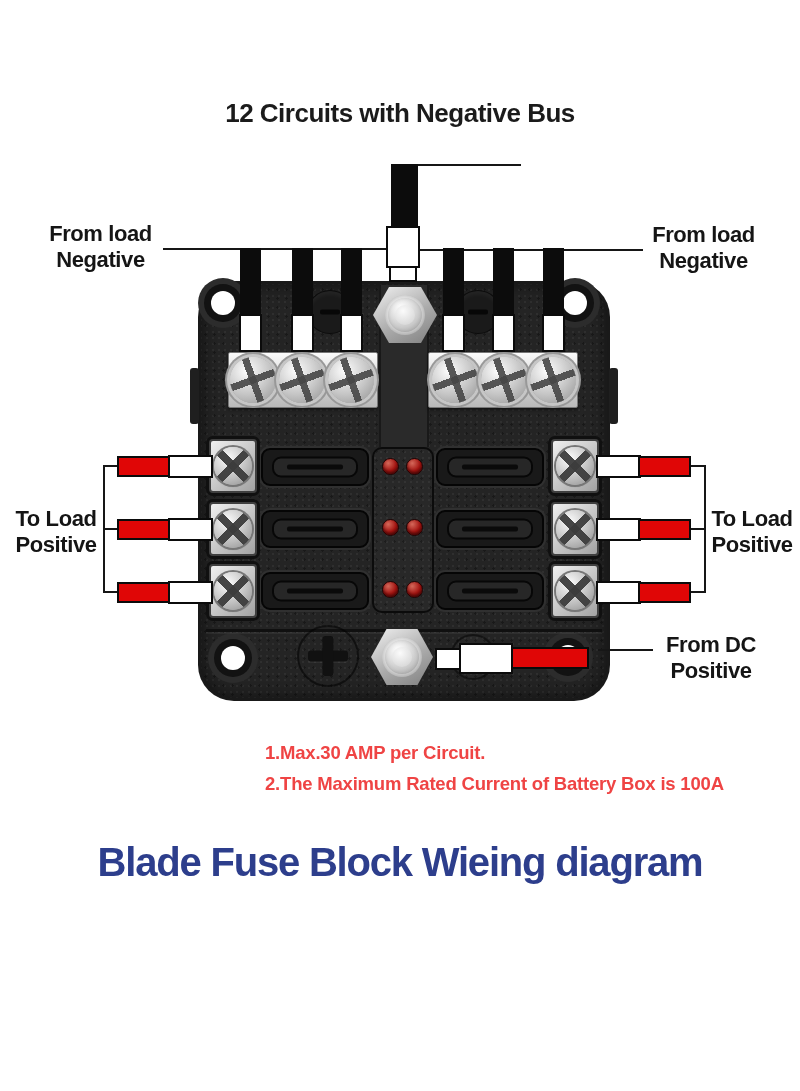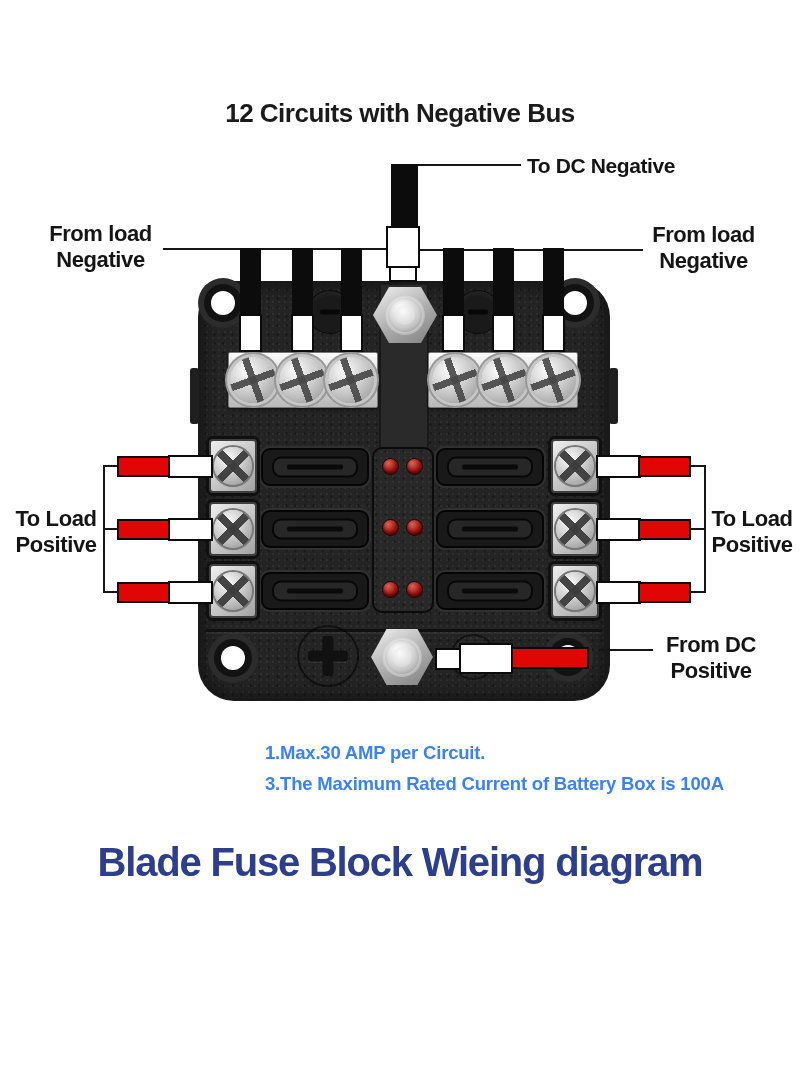--- a/index.html
+++ b/index.html
@@ -76,21 +76,21 @@
         background:#111;border-radius:3px;}
   .ghost{position:absolute;left:450px;top:634px;width:46px;height:46px;border-radius:50%;
         border:2px solid rgba(0,0,0,.5);background:rgba(255,255,255,.02);box-sizing:border-box;}
   
   .lbl{position:absolute;font-weight:700;color:var(--text-black,#151515);text-align:center;
        white-space:pre-line;line-height:1.16;letter-spacing:-0.4px;}
   .title-top{left:0;width:800px;top:98px;font-size:26px;letter-spacing:-0.5px;color:#1b1b1b;}
   .note-label{position:absolute;left:30px;top:766px;font-size:24px;font-weight:700;letter-spacing:-0.5px;
        color:var(--accent-blue,#2d3e8c);}
   .notes{position:absolute;left:265px;top:738px;}
-  .notes div{font-size:18.5px;font-weight:700;color:#3b82f6;line-height:30.5px;letter-spacing:-0.2px;
+  .notes div{font-size:18.5px;font-weight:700;color:#ef4444;line-height:30.5px;letter-spacing:-0.2px;
        white-space:nowrap;}
   .title-bottom{left:0;width:800px;top:839px;font-size:40px;letter-spacing:-1.2px;
        color:var(--accent-blue,#2d3e8c);white-space:nowrap;}
 </style>
 </head>
 <body>
 
 <div id="canvas">
 
   <div class="cline" style="left:417px;top:164px;width:104px"></div>
@@ -211,32 +211,31 @@
   <div class="ferrR" style="left:168px;top:581px"></div>
 
   <div class="ferrR" style="left:596px;top:455px"></div>
   <div class="ferrR" style="left:596px;top:518px"></div>
   <div class="ferrR" style="left:596px;top:581px"></div>
   <div class="wireR" style="left:638px;top:456px"></div>
   <div class="wireR" style="left:638px;top:519px"></div>
   <div class="wireR" style="left:638px;top:582px"></div>
 
   <div class="lbl title-top">12 Circuits with Negative Bus</div>
-  <div class="lbl" style="left:527px;top:154px;font-size:21px;text-align:left">To DC Negative</div>
   <div class="lbl" style="left:28px;top:221px;width:145px;font-size:22px">From load
 Negative</div>
   <div class="lbl" style="left:631px;top:222px;width:145px;font-size:22px">From load
 Negative</div>
   <div class="lbl" style="left:2px;top:506px;width:108px;font-size:22px">To Load
 Positive</div>
   <div class="lbl" style="left:700px;top:506px;width:104px;font-size:22px">To Load
 Positive</div>
   <div class="lbl" style="left:652px;top:632px;width:118px;font-size:22px">From DC
 Positive</div>
 
   <div class="notes">
     <div>1.Max.30 AMP per Circuit.</div>
-    <div>3.The Maximum Rated Current of Battery Box is 100A</div>
+    <div>2.The Maximum Rated Current of Battery Box is 100A</div>
   </div>
 
   <div class="lbl title-bottom">Blade Fuse Block Wieing diagram</div>
 
 </div>
 
 </body></html>

